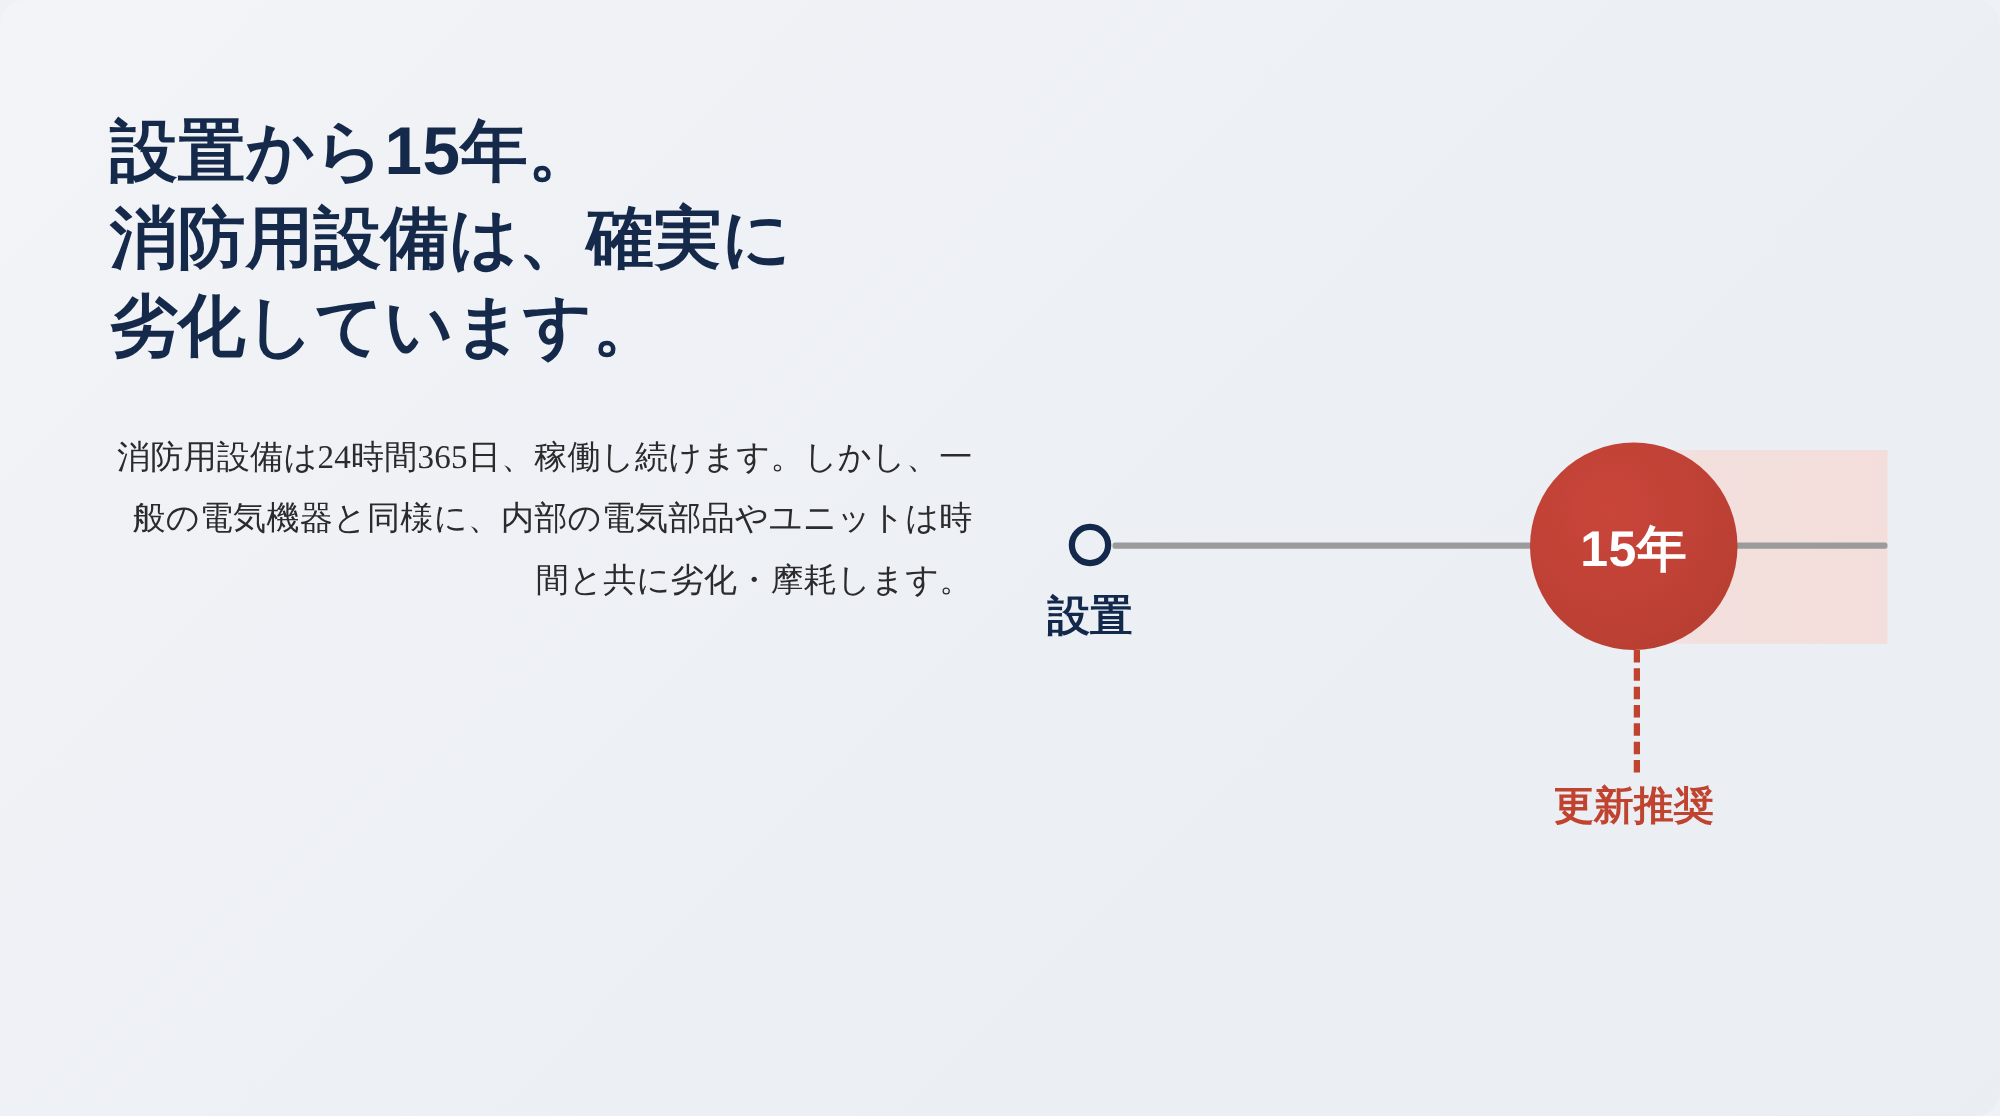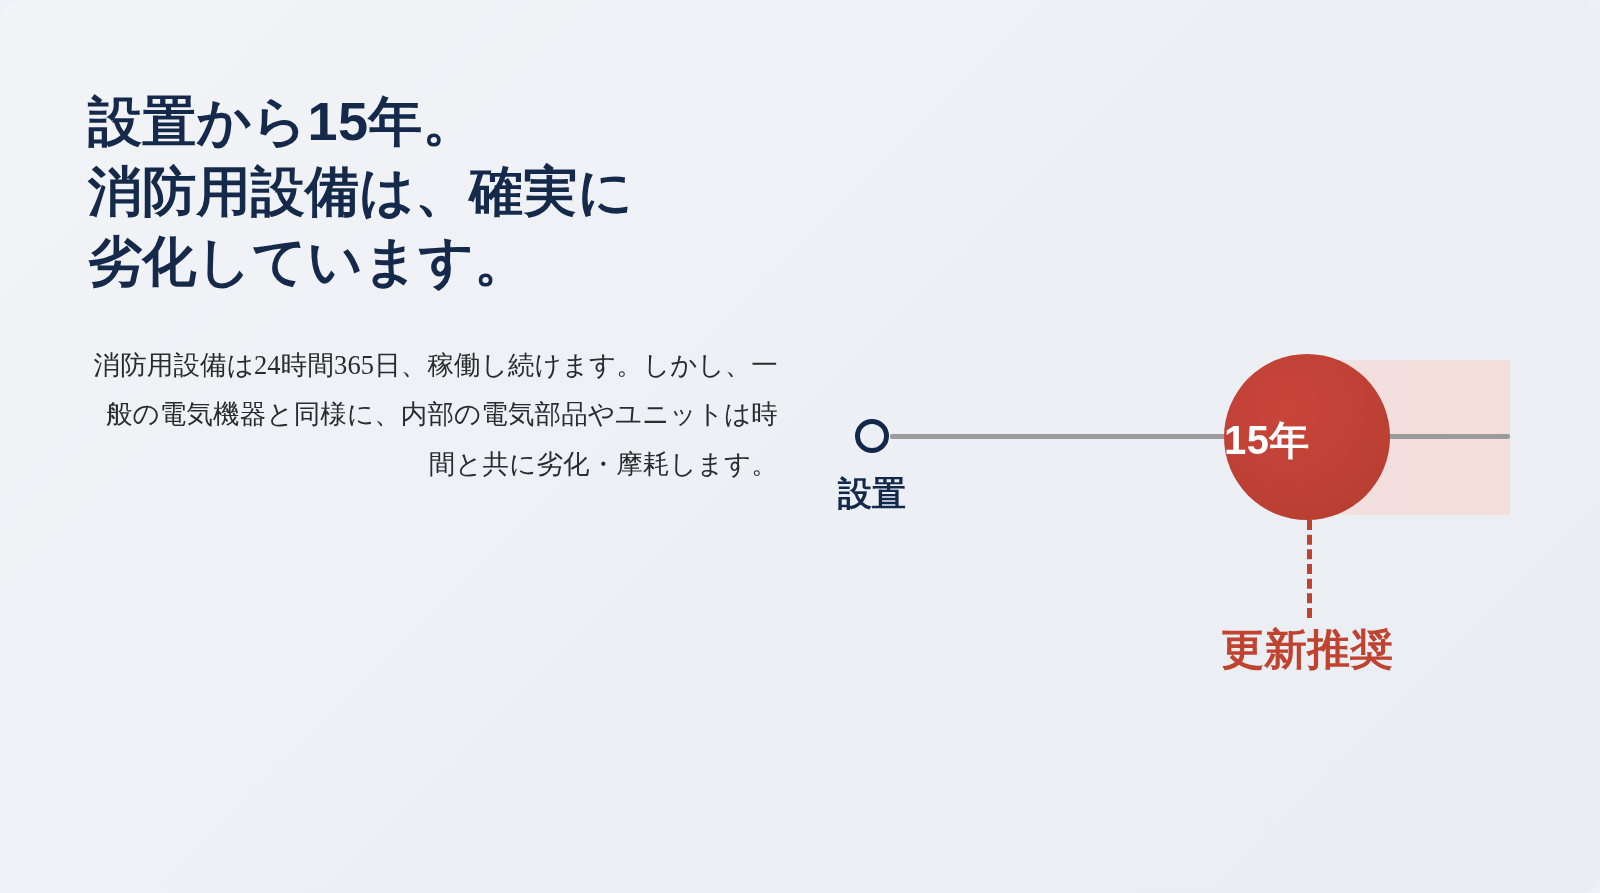--- a/index.html
+++ b/index.html
@@ -128,20 +128,21 @@
     left: 487px;        
     top: 107px;         
     width: 166px;
     height: 166px;
     margin-left: -83px;
     margin-top: -83px;
     border-radius: 50%;
     background: radial-gradient(circle at 38% 32%, #c9453a 0%, #bd4034 62%, #b33c31 100%);
     display: flex;
     align-items: center;
+    justify-content: center;
   }
 
   .milestone-label {
     color: #ffffff;
     font-weight: 700;
     font-size: 40px;
     line-height: 1;
     letter-spacing: 0.01em;
     white-space: nowrap;
     margin-top: 6px;
@@ -157,21 +158,21 @@
     border-left: 5px dashed #c0432f;
   }
 
   .callout-label {
     position: absolute;
     left: 487px;
     top: 298px;         
     transform: translateX(-50%);
     color: #c0432f;
     font-weight: 700;
-    font-size: 43px;
+    font-size: 32px;
     line-height: 1;
     white-space: nowrap;
   }
 </style>
 </head>
 <body>
 
 <div class="slide">
 
   <div class="left-col">

